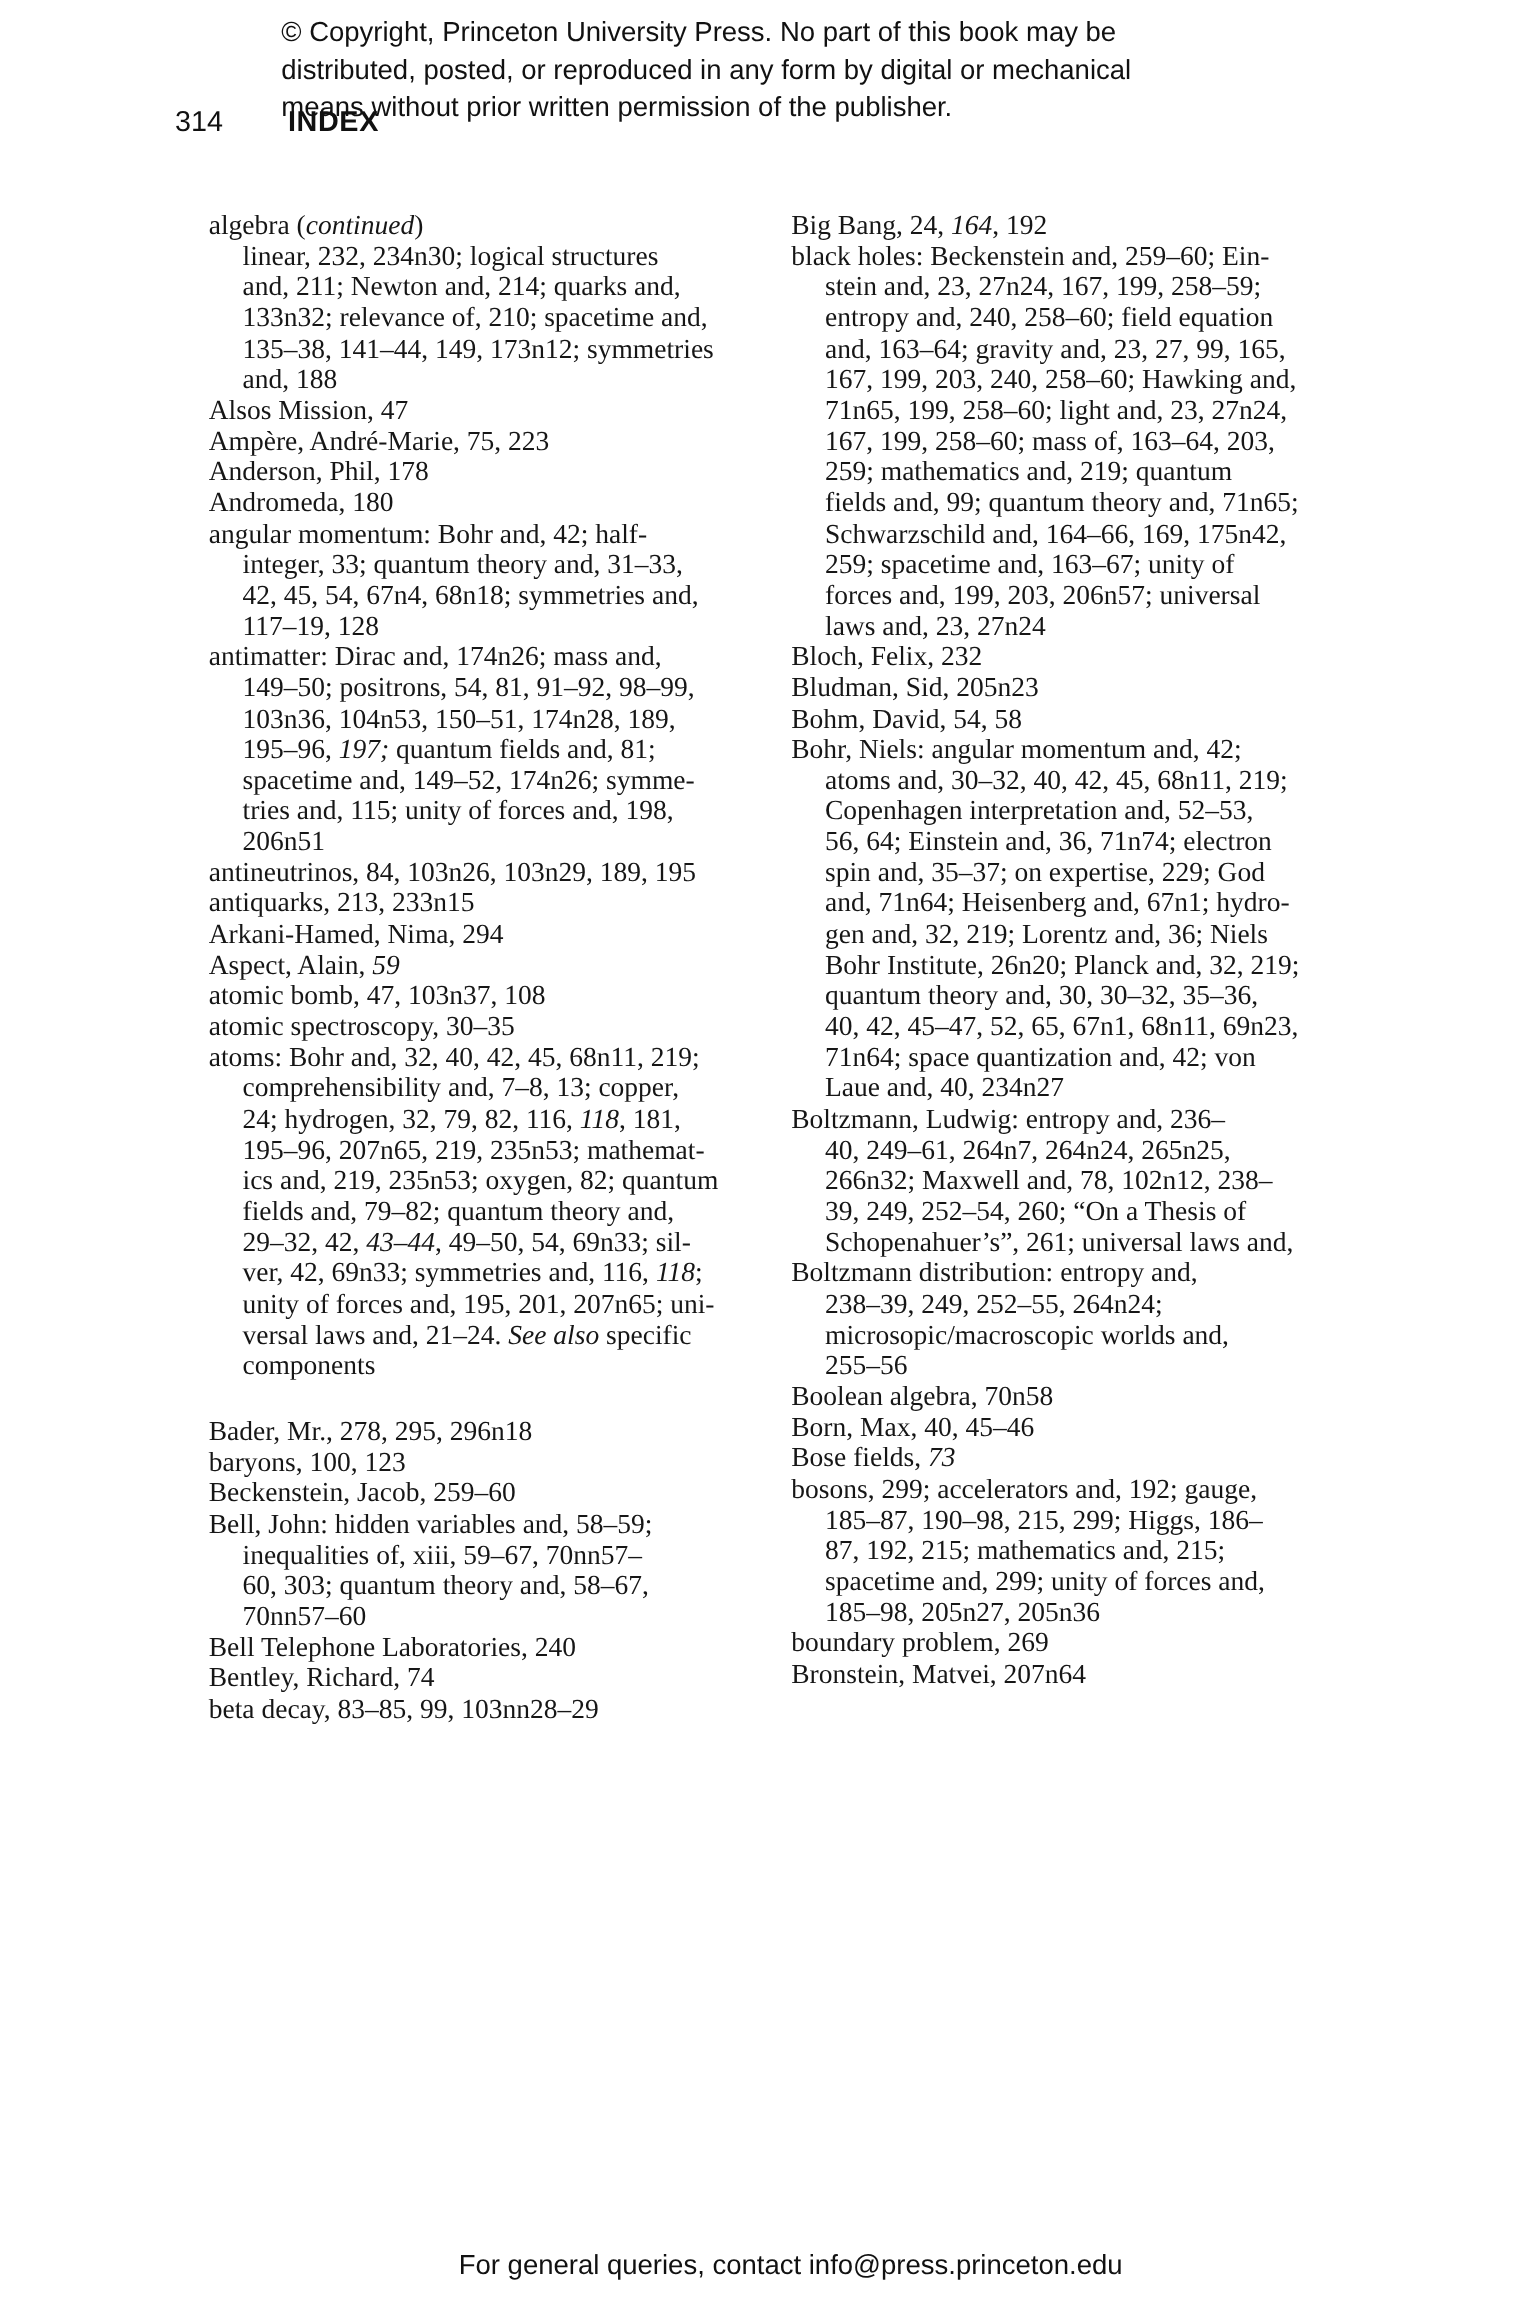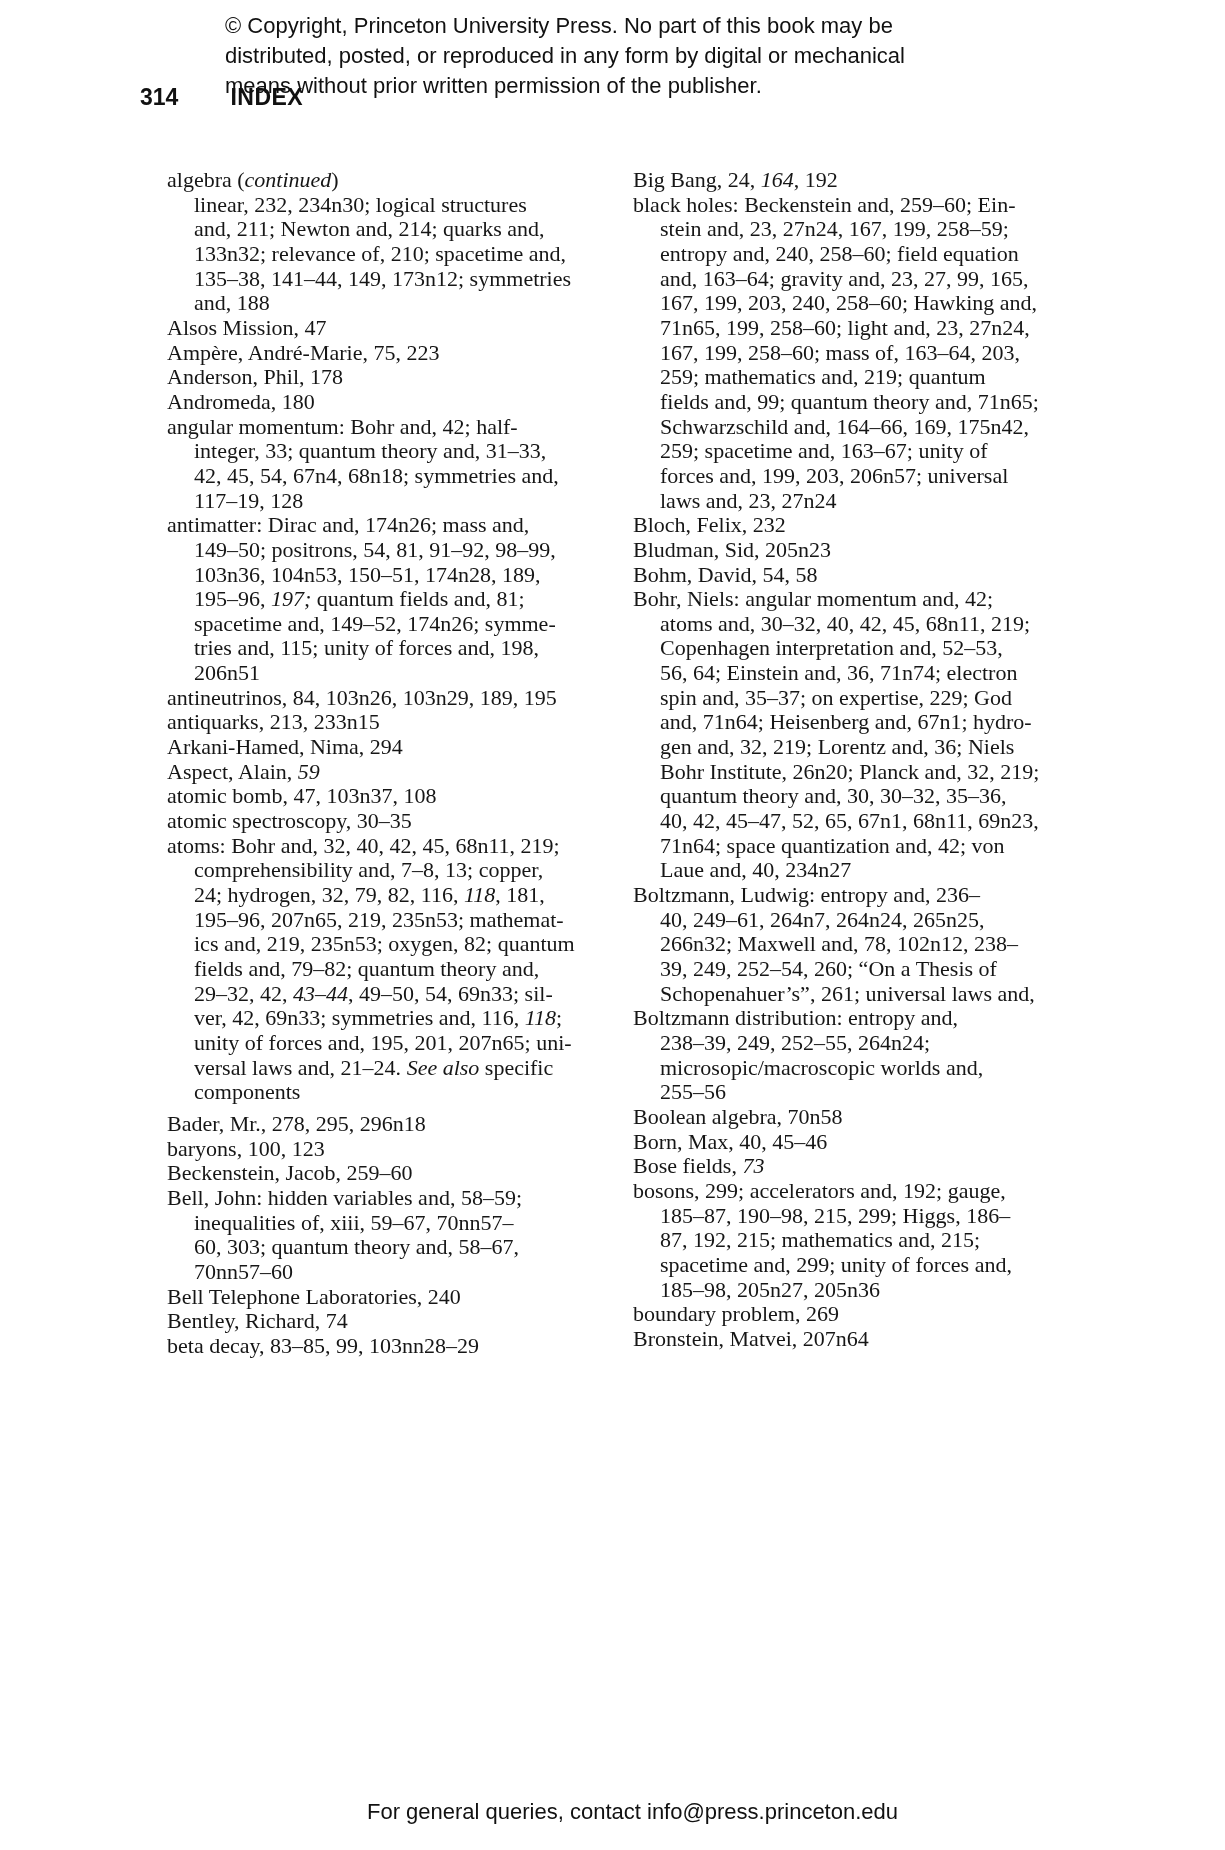--- a/index.html
+++ b/index.html
@@ -24,34 +24,34 @@
     color: #111;
   }
   .page-header {
     position: absolute;
     left: 140px;
     top: 84px;
     font-family: "Liberation Sans", sans-serif;
     font-size: 23px;
     color: #111;
   }
-  .page-header .num { font-weight: 700; }
+  .page-header .num { font-weight: 400; }
   .page-header .ttl { font-weight: 700; margin-left: 52px; letter-spacing: 0.5px; }
   .col {
     position: absolute;
     top: 168px;
     font-family: "Liberation Serif", serif;
     font-size: 22px;
     line-height: 24.65px;
     color: #161616;
   }
   .col.left  { left: 167px; }
   .col.right { left: 633px; }
   .entry { margin: 0; }
-  .entry.gap { margin-top: 7px; }
+  .entry.gap { margin-top: 28px; }
   .line { white-space: nowrap; }
   .line.cont { padding-left: 27px; }
   .it { font-style: italic; text-align: center; }
   .page-footer {
     position: absolute;
     left: 0;
     top: 1799px;
     width: 1225px;
     text-align: center;
     font-family: "Liberation Sans", sans-serif;

